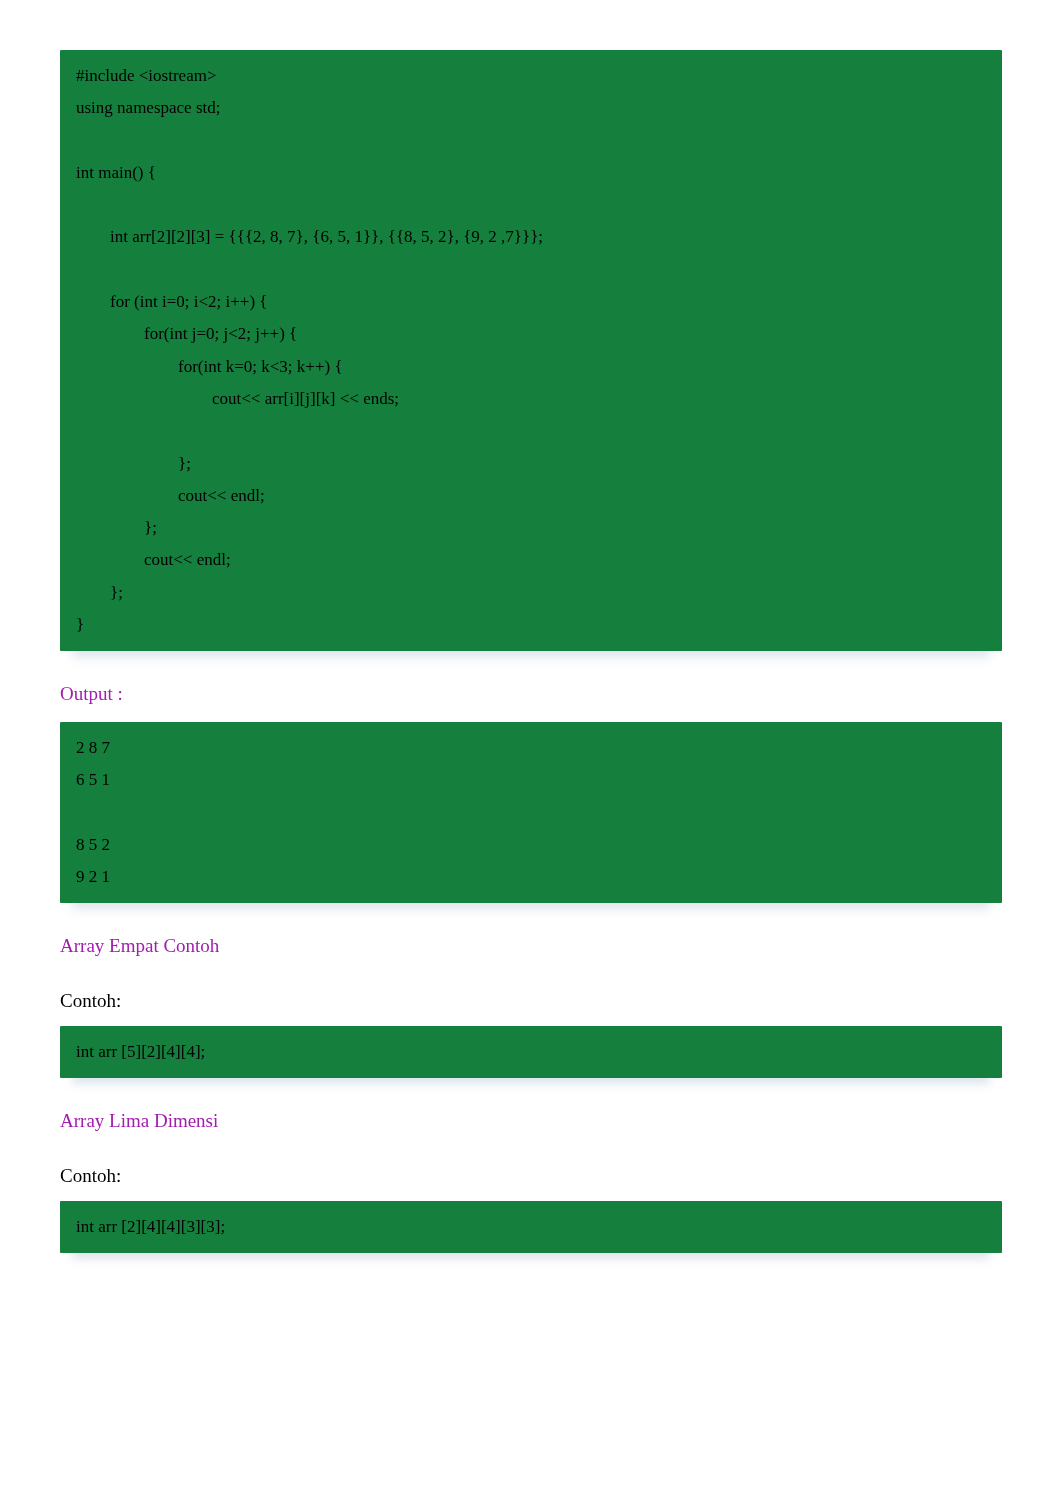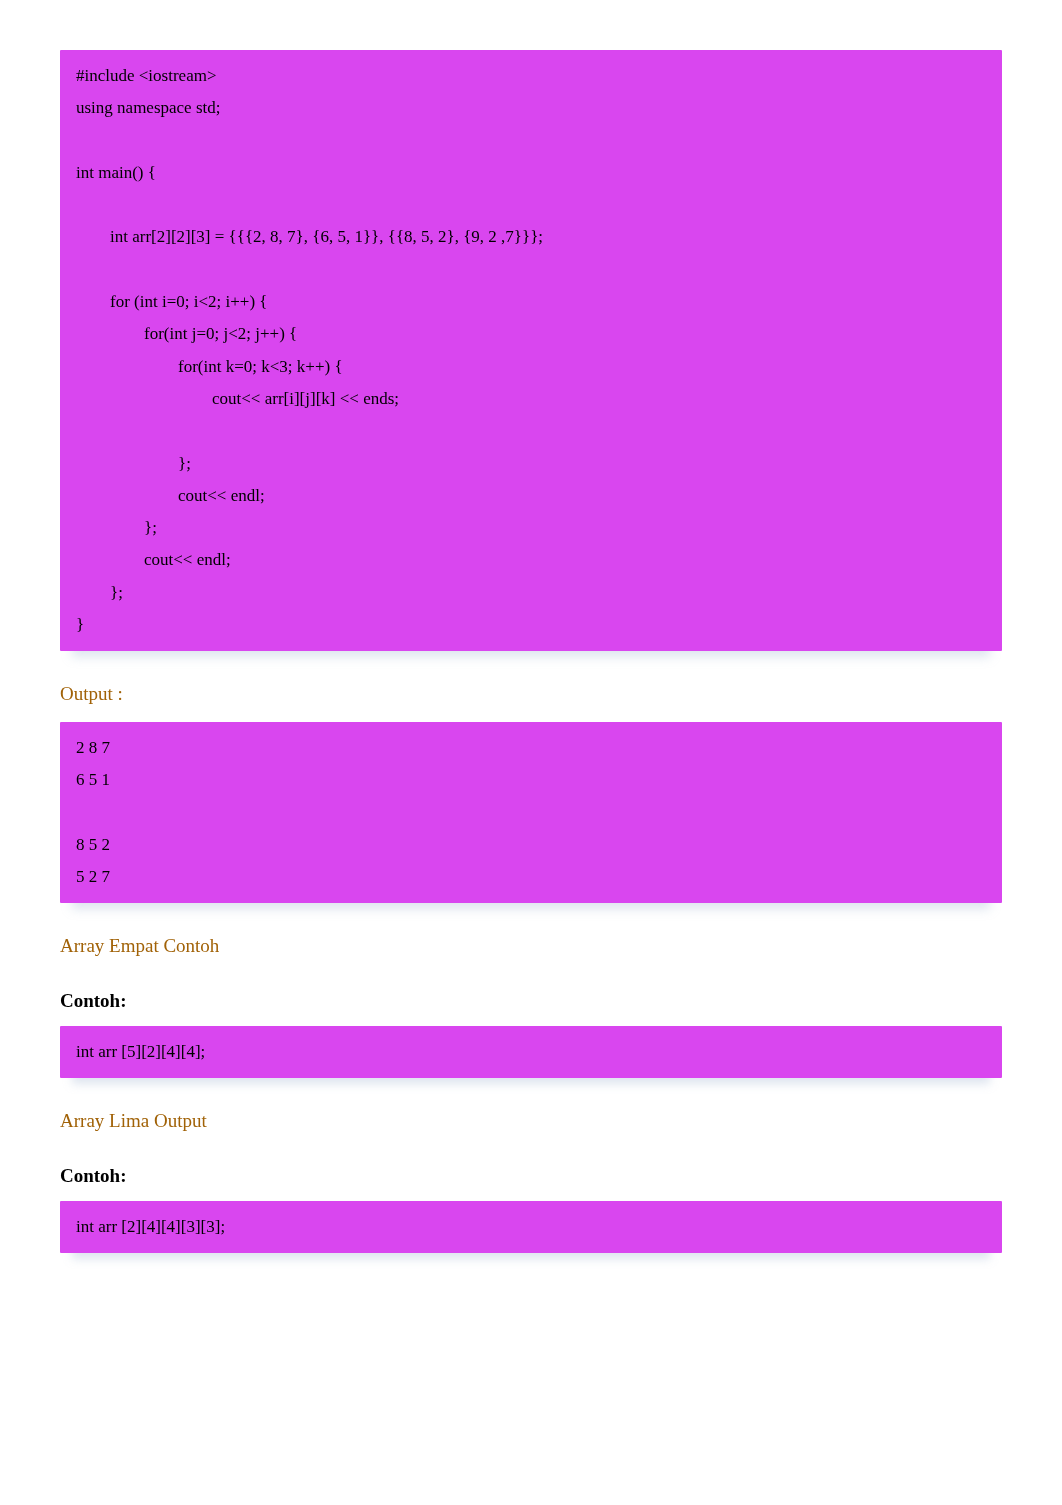--- a/index.html
+++ b/index.html
@@ -10,41 +10,40 @@
     body {
       font-family: Georgia, 'Times New Roman', serif;
       background: #ffffff;
       padding: 50px 60px;
       color: #000;
       font-size: 18px;
       line-height: 1.6;
       width: 1062px;
     }
     .code-block {
-      background: #d946ef;
+      background: #15803d;
       padding: 10px 16px;
       font-size: 17px;
       line-height: 1.9;
       white-space: pre;
       font-family: Georgia, 'Times New Roman', serif;
       position: relative;
       box-shadow: 0 18px 10px -12px rgba(160,180,210,0.35);
       border-radius: 1px;
     }
     .heading {
       font-size: 19px;
       margin-top: 28px;
       margin-bottom: 12px;
-      color: #a16207;
+      color: #a21caf;
     }
     .subhead {
       font-size: 19px;
       margin-top: 24px;
       margin-bottom: 10px;
-      font-weight: bold;
     }
   </style>
 </head>
 <body>
 
 <div class="code-block">#include &lt;iostream&gt;
 using namespace std;
 
 int main() {
 
@@ -61,25 +60,25 @@
                 cout&lt;&lt; endl;
         };
 }</div>
 
 <div class="heading">Output :</div>
 
 <div class="code-block">2 8 7
 6 5 1
 
 8 5 2
-5 2 7</div>
+9 2 1</div>
 
 <div class="heading">Array Empat Contoh</div>
 
 <div class="subhead">Contoh:</div>
 
 <div class="code-block">int arr [5][2][4][4];</div>
 
-<div class="heading">Array Lima Output</div>
+<div class="heading">Array Lima Dimensi</div>
 
 <div class="subhead">Contoh:</div>
 
 <div class="code-block">int arr [2][4][4][3][3];</div>
 
 </body></html>

